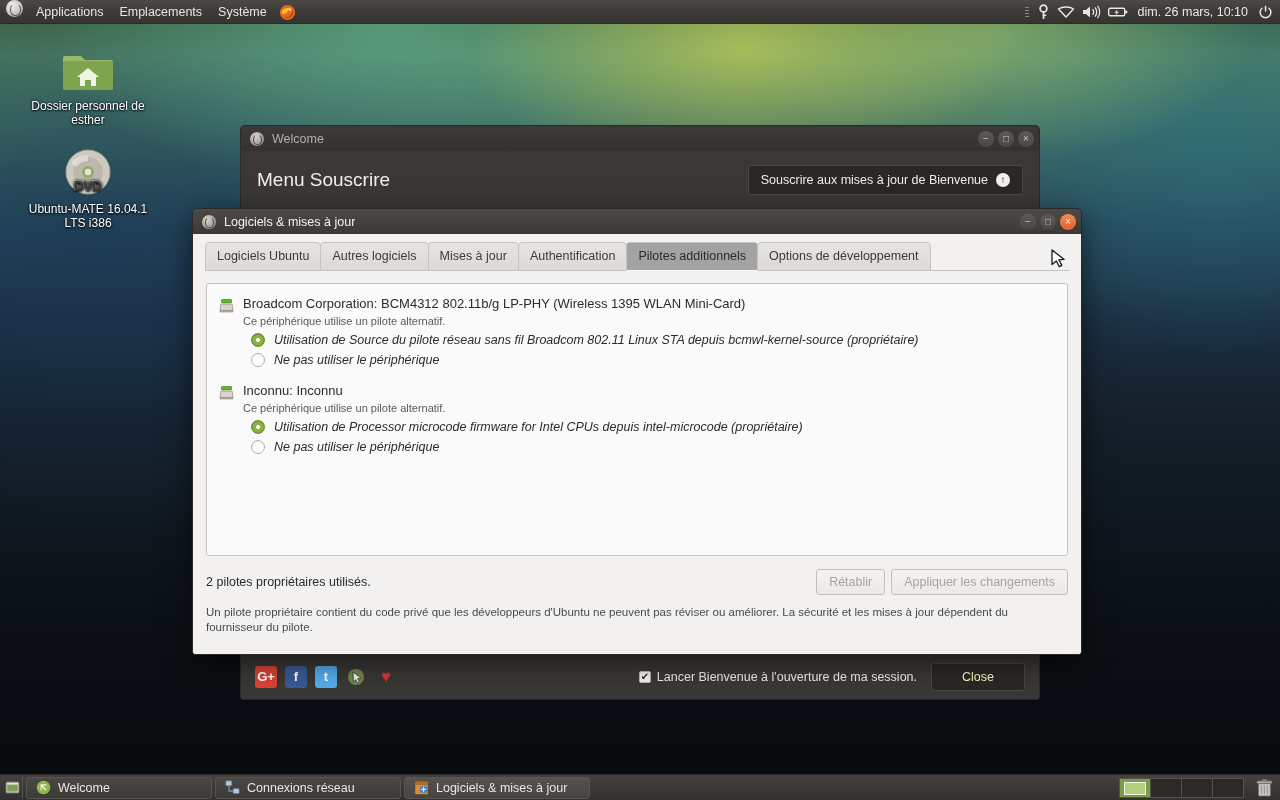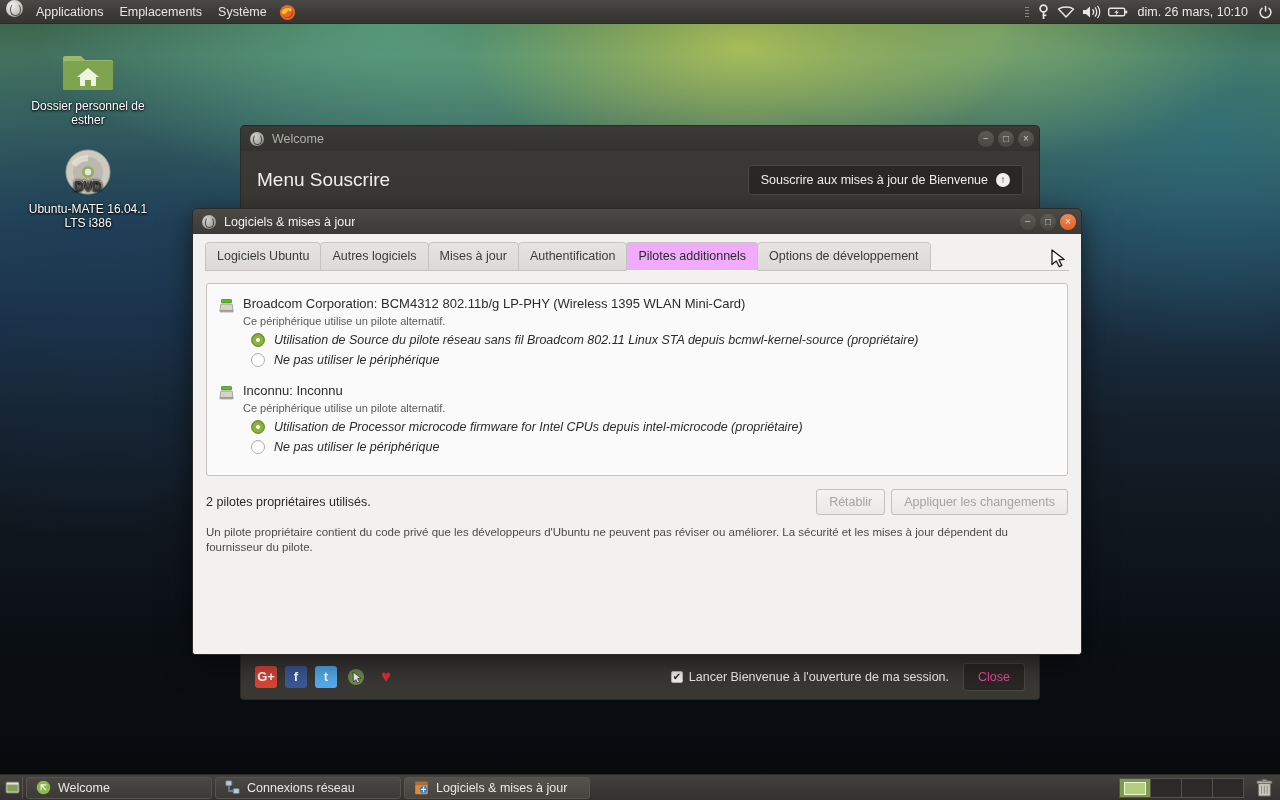--- a/index.html
+++ b/index.html
@@ -154,23 +154,23 @@
             display:flex; align-items:center; justify-content:center;
             font-size: 13px; font-weight: bold; color: #fff; cursor: pointer; }
   #welcome-check-wrap { margin-left: auto; display: flex; align-items: center; gap: 6px; color: #efedea; font-size: 12.5px; }
   .cbox {
     width: 12px; height: 12px; border-radius: 2px;
     background: #f4f2ef; border: 1px solid #b9b6b1;
     display: flex; align-items: center; justify-content: center;
     color: #2b2a28; font-size: 10px; line-height: 1; cursor: pointer;
   }
   #welcome-close-btn {
-    margin-left: 14px; background: #2a2826; color: #ec4899;
+    margin-left: 14px; background: #2a2826; color: #fef9c3;
     border: 1px solid #4a4845; border-radius: 3px;
-    padding: 6px 14px; font-size: 12.5px; cursor: pointer;
+    padding: 6px 30px; font-size: 12.5px; cursor: pointer;
   }
 
   
   #sw-win { left: 192px; top: 208px; width: 890px; height: 447px; box-shadow: 0 8px 26px rgba(0,0,0,.55); }
   #sw-body {
     height: calc(100% - 26px);
     background: #f2f1f0;
     border: 1px solid #2b2a27; border-top: none;
     border-bottom-left-radius: 4px; border-bottom-right-radius: 4px;
     display: flex; flex-direction: column;
@@ -194,37 +194,37 @@
     border: 1px solid #c6c3c0;
     border-bottom: 1px solid #c6c3c0;
     background: linear-gradient(180deg,#e6e4e1,#dcd9d6);
     margin-right: -1px;
     border-radius: 4px 4px 0 0;
     cursor: pointer;
     position: relative;
     white-space: nowrap;
   }
   .tab.active {
-    background: #f0abfc;
+    background: #a3a3a3;
     border-bottom-color: #fbfafa;
     color: #2b2b2b;
     z-index: 3;
   }
   #tab-content {
     flex: 1;
     padding: 12px 13px 0 13px;
     display: flex; flex-direction: column;
     background: #f2f1f0;
   }
   #drivers-box {
     background: #fbfafa;
     border: 1px solid #c6c3c0;
     border-radius: 3px;
     padding: 12px 12px 10px 12px;
-    height: 193px;
+    height: 273px;
     overflow: hidden;
   }
   .drv-group { margin-bottom: 12px; }
   .drv-head { display: flex; align-items: flex-start; gap: 9px; }
   .chip-icon { width: 15px; height: 15px; flex: 0 0 auto; margin-top: 2px; }
   .drv-title { font-size: 13px; color: #2b2b2b; }
   .drv-sub { font-size: 11px; color: #5a5a5a; margin: 2px 0 6px 24px; }
   .radio-row { display: flex; align-items: center; gap: 9px; margin: 6px 0 0 32px; cursor: pointer; font-style: italic; }
   .radio {
     width: 14px; height: 14px; border-radius: 50%;

